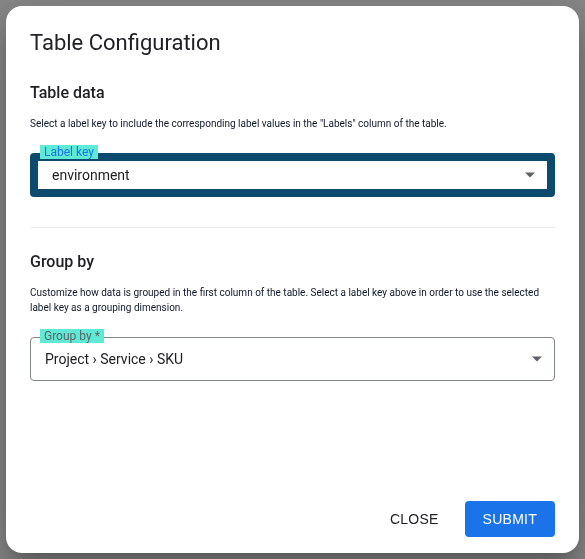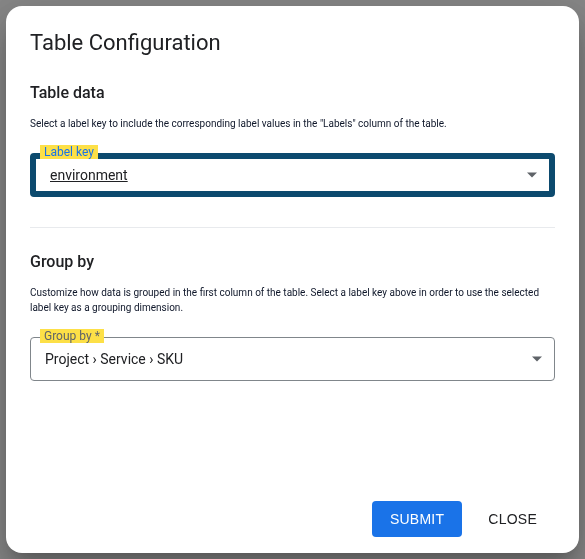--- a/index.html
+++ b/index.html
@@ -43,31 +43,30 @@
       font-size: 10px;
       color: #0f172a;
       line-height: 1.5;
       margin-bottom: 22px;
     }
     .select-wrap {
       position: relative;
       margin-bottom: 22px;
     }
     .select-wrap.focused .select-box {
-      border: 6px solid #0c4a6e;
-      text-decoration: underline;
+      border: 8px solid #0c4a6e;
     }
     .select-wrap.focused .floating-label {
       color: #1a73e8;
     }
     .floating-label {
       position: absolute;
       top: -8px;
       left: 10px;
-      background: #fde047;
+      background: #5eead4;
       padding: 0 4px;
       font-size: 12px;
       color: #5f6368;
       z-index: 1;
     }
     .select-box {
       width: 100%;
       height: 44px;
       border: 1px solid #80868b;
       border-radius: 4px;
@@ -170,16 +169,16 @@
       <span class="floating-label">Group by *</span>
       <div class="select-box">
         <span>Project › Service › SKU</span>
         <span class="select-arrow"></span>
       </div>
     </div>
   </div>
 
 
   <div class="actions">
+    <button class="btn btn-text">CLOSE</button>
     <button class="btn btn-primary">SUBMIT</button>
-    <button class="btn btn-text">CLOSE</button>
   </div>
 </div>
 
 </body></html>

